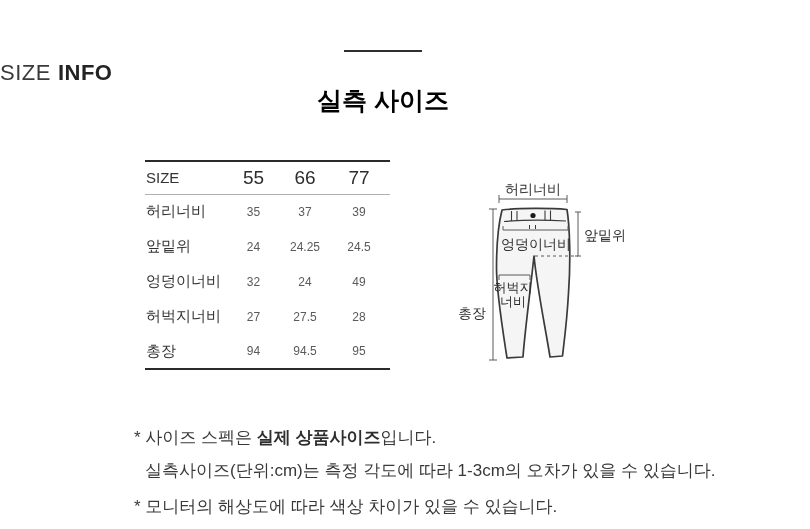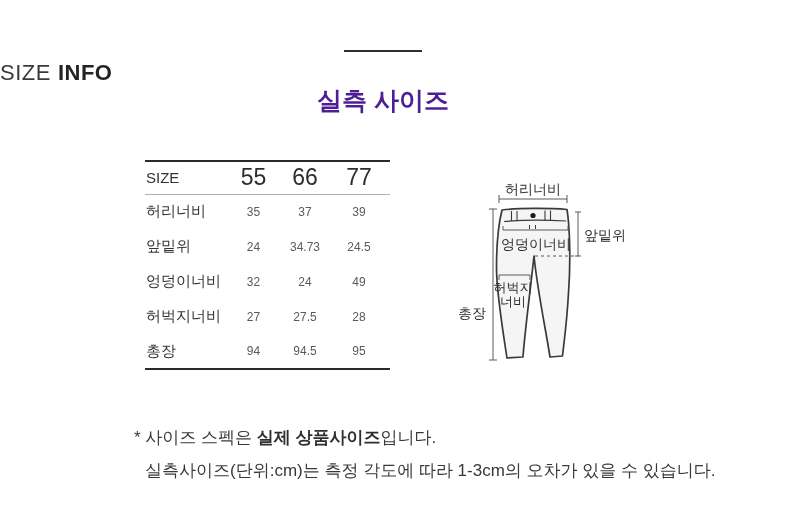--- a/index.html
+++ b/index.html
@@ -19,21 +19,21 @@
   }
   .title .light { font-weight: 400; }
   .title .bold  { font-weight: 700; color: #232323; margin-left: 7px; }
   .title-divider {
     position: absolute; left: 344px; top: 50px;
     width: 78px; height: 2px; background: #2f2f2f;
   }
   .subtitle {
     position: absolute; top: 84px; left: 0; width: 766px;
     text-align: center;
-    font-size: 25px; font-weight: 700; color: #4c1d95;
+    font-size: 25px; font-weight: 700; color: #000000;
   }
 
   
   .table-section { position: absolute; left: 145px; top: 160px; width: 245px; }
   .section-label {
     font-size: 16px; font-weight: 600; color: #222;
     margin: 0 0 7px 1px; line-height: 18px;
   }
   table.size-table {
     width: 100%; border-collapse: collapse; table-layout: fixed;
@@ -41,21 +41,21 @@
     border-bottom: 2px solid #2a2a2a;
   }
   table.size-table thead tr { height: 33px; }
   table.size-table thead th { border-bottom: 1px solid #b0b0b0; }
   table.size-table tbody tr { height: 35px; }
   th.row-label, td.row-label {
     text-align: left; padding-left: 1px;
     font-size: 15px; font-weight: 400; color: #333;
   }
   th.size-val {
-    text-align: center; font-size: 23px; font-weight: 500; color: #2d2d2d;
+    text-align: center; font-size: 19px; font-weight: 500; color: #2d2d2d;
   }
   td.cell-val {
     text-align: center; font-size: 12px; font-weight: 400; color: #5a5a5a;
   }
 
   
   .diagram { position: absolute; left: 450px; top: 163px; width: 185px; height: 245px; }
   .diagram svg { display: block; }
   .dg-label {
     font-family: "Liberation Sans", "DejaVu Sans", sans-serif;
@@ -101,21 +101,21 @@
     <tbody>
       <tr>
         <td class="row-label">허리너비</td>
         <td class="cell-val">35</td>
         <td class="cell-val">37</td>
         <td class="cell-val">39</td>
       </tr>
       <tr>
         <td class="row-label">앞밑위</td>
         <td class="cell-val">24</td>
-        <td class="cell-val">34.73</td>
+        <td class="cell-val">24.25</td>
         <td class="cell-val">24.5</td>
       </tr>
       <tr>
         <td class="row-label">엉덩이너비</td>
         <td class="cell-val">32</td>
         <td class="cell-val">24</td>
         <td class="cell-val">49</td>
       </tr>
       <tr>
         <td class="row-label">허벅지너비</td>
@@ -170,13 +170,14 @@
     <text class="dg-label dg-label-sm" x="63" y="143" text-anchor="middle">너비</text>
 
     <path d="M39 46 H47 M43 46 V197 M39 197 H47" stroke="#5a5a5a" stroke-width="1" fill="none"></path>
     <text class="dg-label" x="22" y="155" text-anchor="middle">총장</text>
   </svg>
 </div>
 
 <div class="notes">
   <p class="note-line1"><span>* 사이즈 스펙은 </span><strong>실제 상품사이즈</strong><span>입니다.</span></p>
   <p class="note-line2">실측사이즈(단위:cm)는 측정 각도에 따라 1-3cm의 오차가 있을 수 있습니다.</p>
+  <p class="note-line3">* 모니터의 해상도에 따라 색상 차이가 있을 수 있습니다.</p>
 </div>
 
 </body></html>

